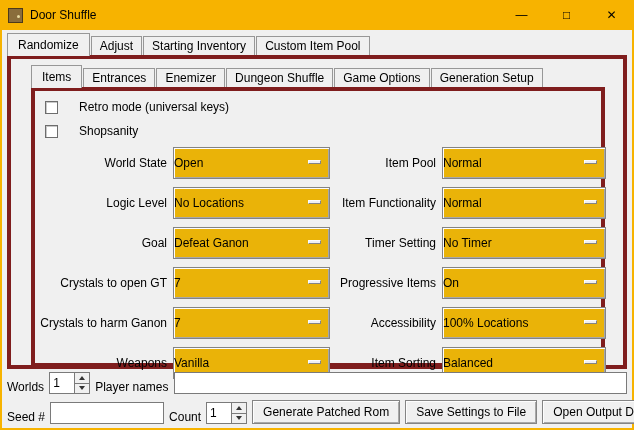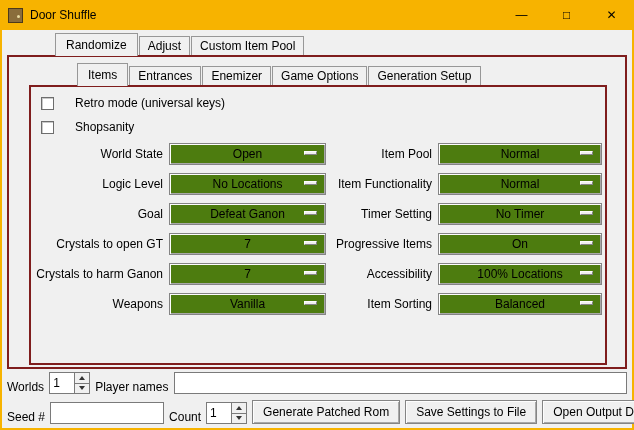--- a/index.html
+++ b/index.html
@@ -14,39 +14,39 @@
   .app-icon::after { content:""; position:absolute; right:2px; top:6px; width:3px; height:3px; background:#e8d9a0; border-radius:50%; }
   .wtitle { font-size:12px; color:#000; }
   .caption-buttons { margin-left:auto; display:flex; height:100%; }
   .caption-btn { width:45px; height:100%; display:flex; align-items:center; justify-content:center; font-size:12px; color:#000; cursor:pointer; }
 
   
   .content { position:absolute; left:2px; right:2px; top:30px; bottom:2px; background:#f0f0f0; font-size:12px; }
 
   
   .notebook { margin:3px 5px 0 5px; }
-  .tabbar { display:flex; align-items:flex-end; position:relative; z-index:2;margin-left:48px; }
+  .tabbar { display:flex; align-items:flex-end; position:relative; z-index:2; }
   .tab { height:19px; padding:0 8px; display:flex; align-items:center; background:#f0f0f0; border:1px solid #979797; border-bottom:none; margin-right:1px; cursor:pointer; white-space:nowrap; }
   .tab.selected { height:23px; padding:0 10px; margin-bottom:-1px; background:#f0f0f0; position:relative; z-index:3; }
-  .panel { border:2px solid #7f1d1d; background:#f0f0f0; position:relative; }
+  .panel { border:4px solid #7f1d1d; background:#f0f0f0; position:relative; }
   .panel.main { height:314px; }
   .subnotebook { margin:6px 18px 0 20px; }
   .panel.sub { height:280px; }
 
   
   .checkbox-row { display:flex; align-items:center; gap:21px; margin:8px 0 0 10px; height:16px; cursor:pointer; }
   .checkbox { width:13px; height:13px; background:#ffffff; border:1px solid #6d6d6d; box-shadow:inset 1px 1px 0 #c8c8c8; }
 
   
   .options-grid { display:grid; grid-template-columns:132px 157px 100px 164px; column-gap:6px; row-gap:8px; margin-top:8px; align-items:center; }
   .optlabel { justify-self:end; white-space:nowrap; color:#000; }
 
-  .optmenu { position:relative; height:22px; border:1px solid #848484; background:#4d7c0f;
+  .optmenu { position:relative; height:32px; border:1px solid #848484; background:#eab308;
              box-shadow:inset 1px 1px 0 #fdfdfd, inset -1px -1px 0 #a8a8a8;
-             display:flex; align-items:center; justify-content:center; cursor:pointer; }
+             display:flex; align-items:center; justify-content:flex-start; cursor:pointer; }
   .optmenu .val { white-space:nowrap; }
   .indicator { position:absolute; right:8px; top:50%; margin-top:-3px; width:13px; height:4px;
                background:#f0f0f0; border:1px solid; border-color:#fdfdfd #848484 #848484 #fdfdfd; }
 
   
   .bottom { position:absolute; left:5px; right:5px; bottom:4px; display:flex; flex-direction:column; gap:6px; }
   .brow { display:flex; align-items:flex-end; gap:5px; }
   .blabel { white-space:nowrap; }
   .textbox { height:22px; border:1px solid #7a7a7a; background:#fff; font-size:12px; padding:0 4px; outline:none; }
   .grow { flex:1; }
@@ -90,36 +90,42 @@
 
     <div class="notebook">
       <div class="tabbar">
         <div class="tab selected">
             <span>Randomize</span>
           </div>
         <div class="tab">
             <span>Adjust</span>
           </div>
         <div class="tab">
+            <span>Starting Inventory</span>
+          </div>
+        <div class="tab">
             <span>Custom Item Pool</span>
           </div>
       </div>
 
       <div class="panel main">
 
         <div class="subnotebook">
           <div class="tabbar">
             <div class="tab selected">
                 <span>Items</span>
               </div>
             <div class="tab">
                 <span>Entrances</span>
               </div>
             <div class="tab">
                 <span>Enemizer</span>
+              </div>
+            <div class="tab">
+                <span>Dungeon Shuffle</span>
               </div>
             <div class="tab">
                 <span>Game Options</span>
               </div>
             <div class="tab">
                 <span>Generation Setup</span>
               </div>
           </div>
 
           <div class="panel sub">

